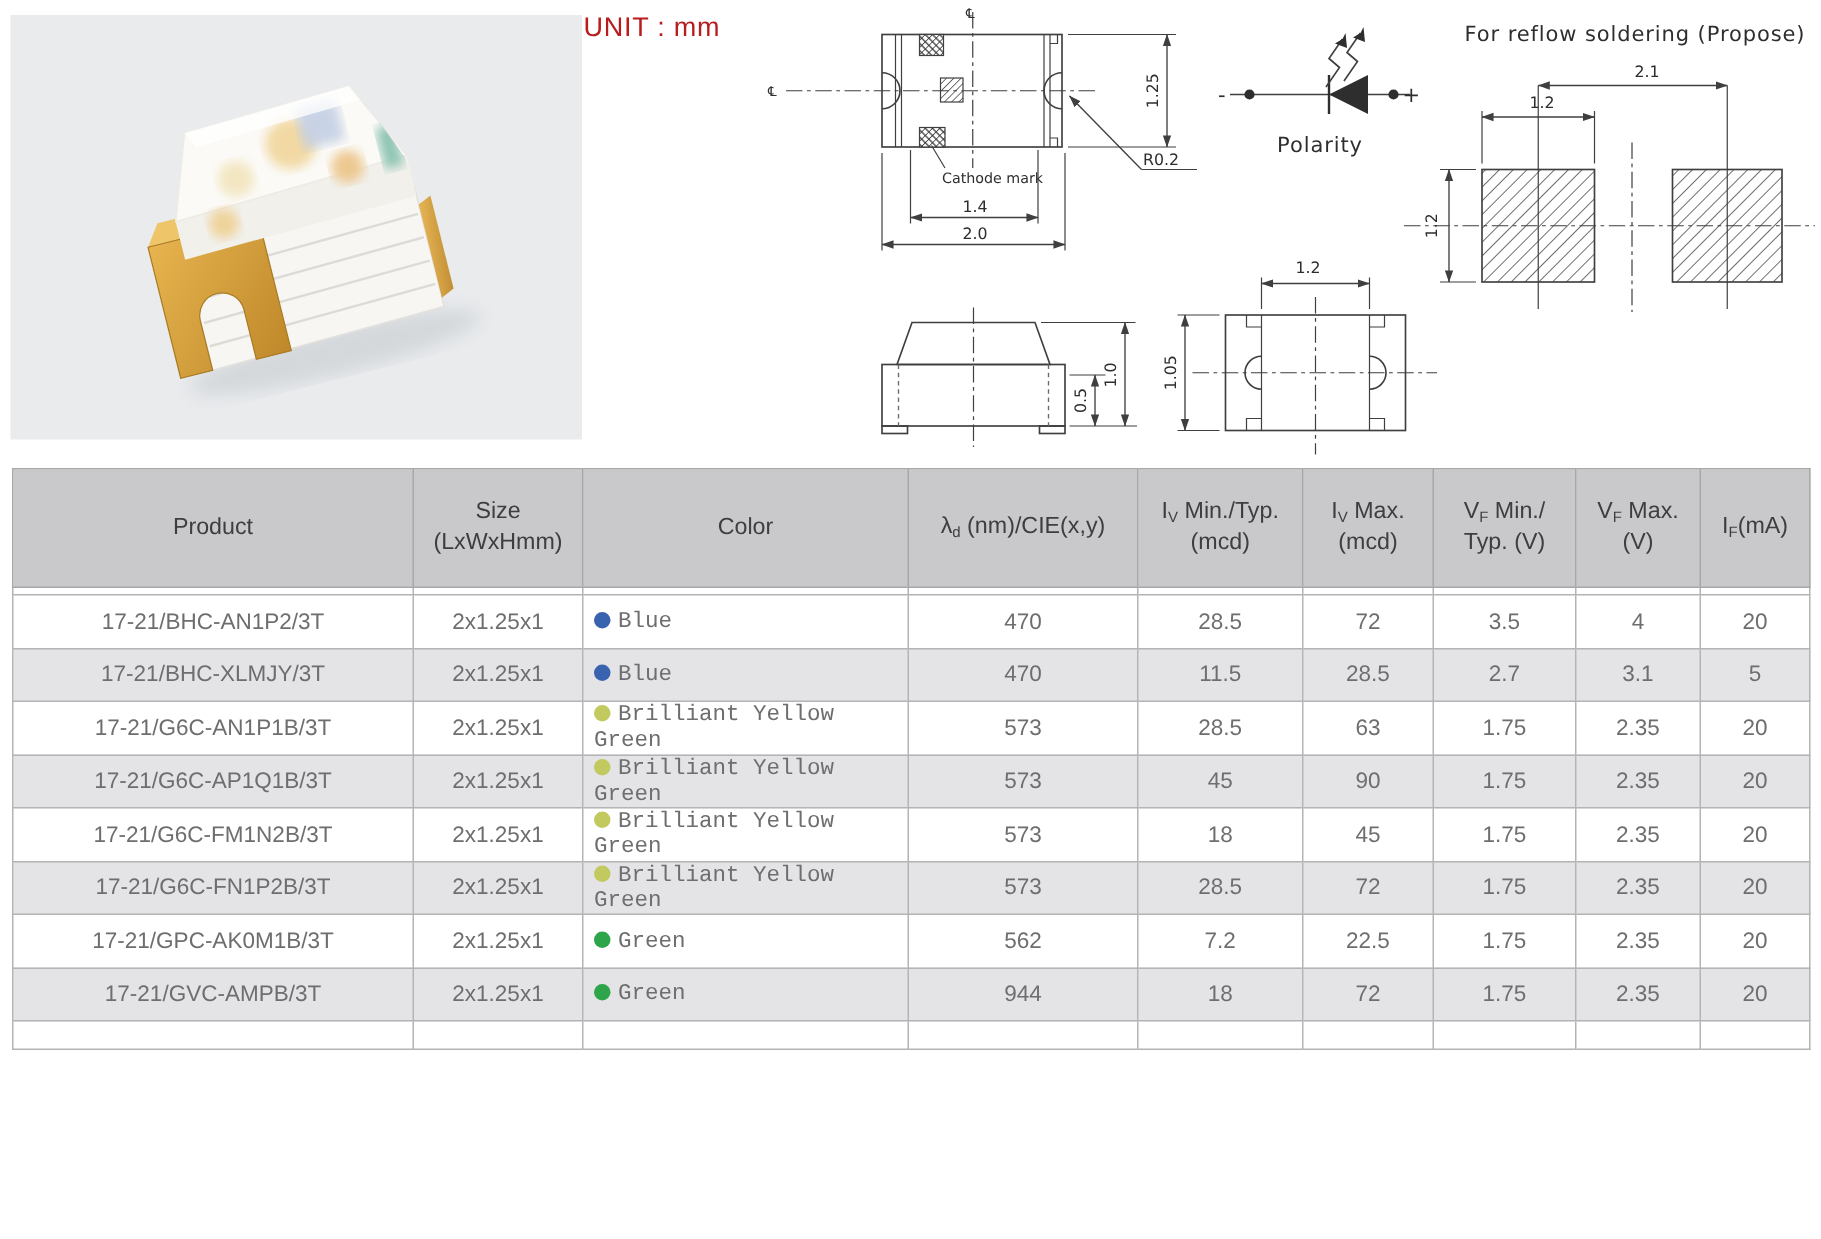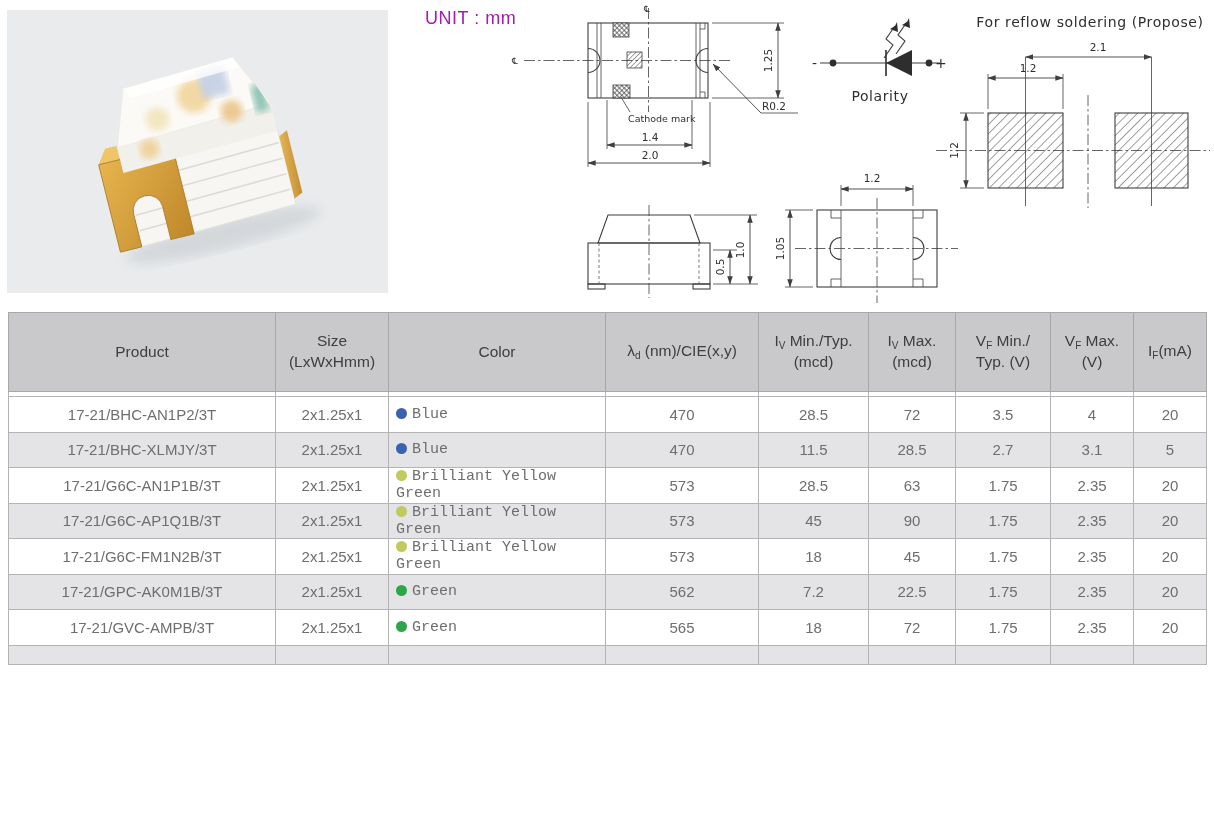--- a/index.html
+++ b/index.html
@@ -6,22 +6,22 @@
   body{
     width:1214px;height:826px;overflow:hidden;position:relative;
     background:#ffffff;font-family:"Liberation Sans",sans-serif;
   }
   
   .photo{
     position:absolute;left:7px;top:10px;width:381px;height:283px;
     background:#e9ebed;
   }
   .unit-label{
-    position:absolute;left:425px;top:8px;
-    font-size:18px;color:#a21caf;letter-spacing:.5px;text-align:center;
+    position:absolute;left:389px;top:8px;
+    font-size:18px;color:#b91c1c;letter-spacing:.5px;text-align:center;
   }
   .drawings{position:absolute;left:0;top:0;width:1214px;height:312px;}
 
   
   .ol{stroke:#3f3f3f;stroke-width:1.1;fill:none;}
   .thin{stroke:#3f3f3f;stroke-width:.8;fill:none;}
   .cl{stroke:#3f3f3f;stroke-width:.8;fill:none;stroke-dasharray:11 3 2.5 3;}
   .dash{stroke:#6a6a6a;stroke-width:.9;fill:none;stroke-dasharray:3 2.5;}
   .dim{stroke:#3f3f3f;stroke-width:.9;fill:none;}
   .dtxt{fill:#2e2e2e;font-size:10.5px;font-family:"DejaVu Sans",sans-serif;}
@@ -373,35 +373,46 @@
     <td>2x1.25x1</td>
     <td class="c-color"><span class="dot" style="background: rgb(194, 201, 94);"></span><span>Brilliant Yellow Green</span></td>
     <td>573</td>
     <td>18</td>
     <td>45</td>
     <td>1.75</td>
     <td>2.35</td>
     <td>20</td>
   </tr>
       <tr>
+    <td>17-21/G6C-FN1P2B/3T</td>
+    <td>2x1.25x1</td>
+    <td class="c-color"><span class="dot" style="background: rgb(194, 201, 94);"></span><span>Brilliant Yellow Green</span></td>
+    <td>573</td>
+    <td>28.5</td>
+    <td>72</td>
+    <td>1.75</td>
+    <td>2.35</td>
+    <td>20</td>
+  </tr>
+      <tr>
     <td>17-21/GPC-AK0M1B/3T</td>
     <td>2x1.25x1</td>
     <td class="c-color"><span class="dot" style="background: rgb(46, 164, 75);"></span><span>Green</span></td>
     <td>562</td>
     <td>7.2</td>
     <td>22.5</td>
     <td>1.75</td>
     <td>2.35</td>
     <td>20</td>
   </tr>
       <tr>
     <td>17-21/GVC-AMPB/3T</td>
     <td>2x1.25x1</td>
     <td class="c-color"><span class="dot" style="background: rgb(46, 164, 75);"></span><span>Green</span></td>
-    <td>565</td>
+    <td>944</td>
     <td>18</td>
     <td>72</td>
     <td>1.75</td>
     <td>2.35</td>
     <td>20</td>
   </tr>
       <tr class="partial">
       <td></td>
         <td></td>
         <td></td>

